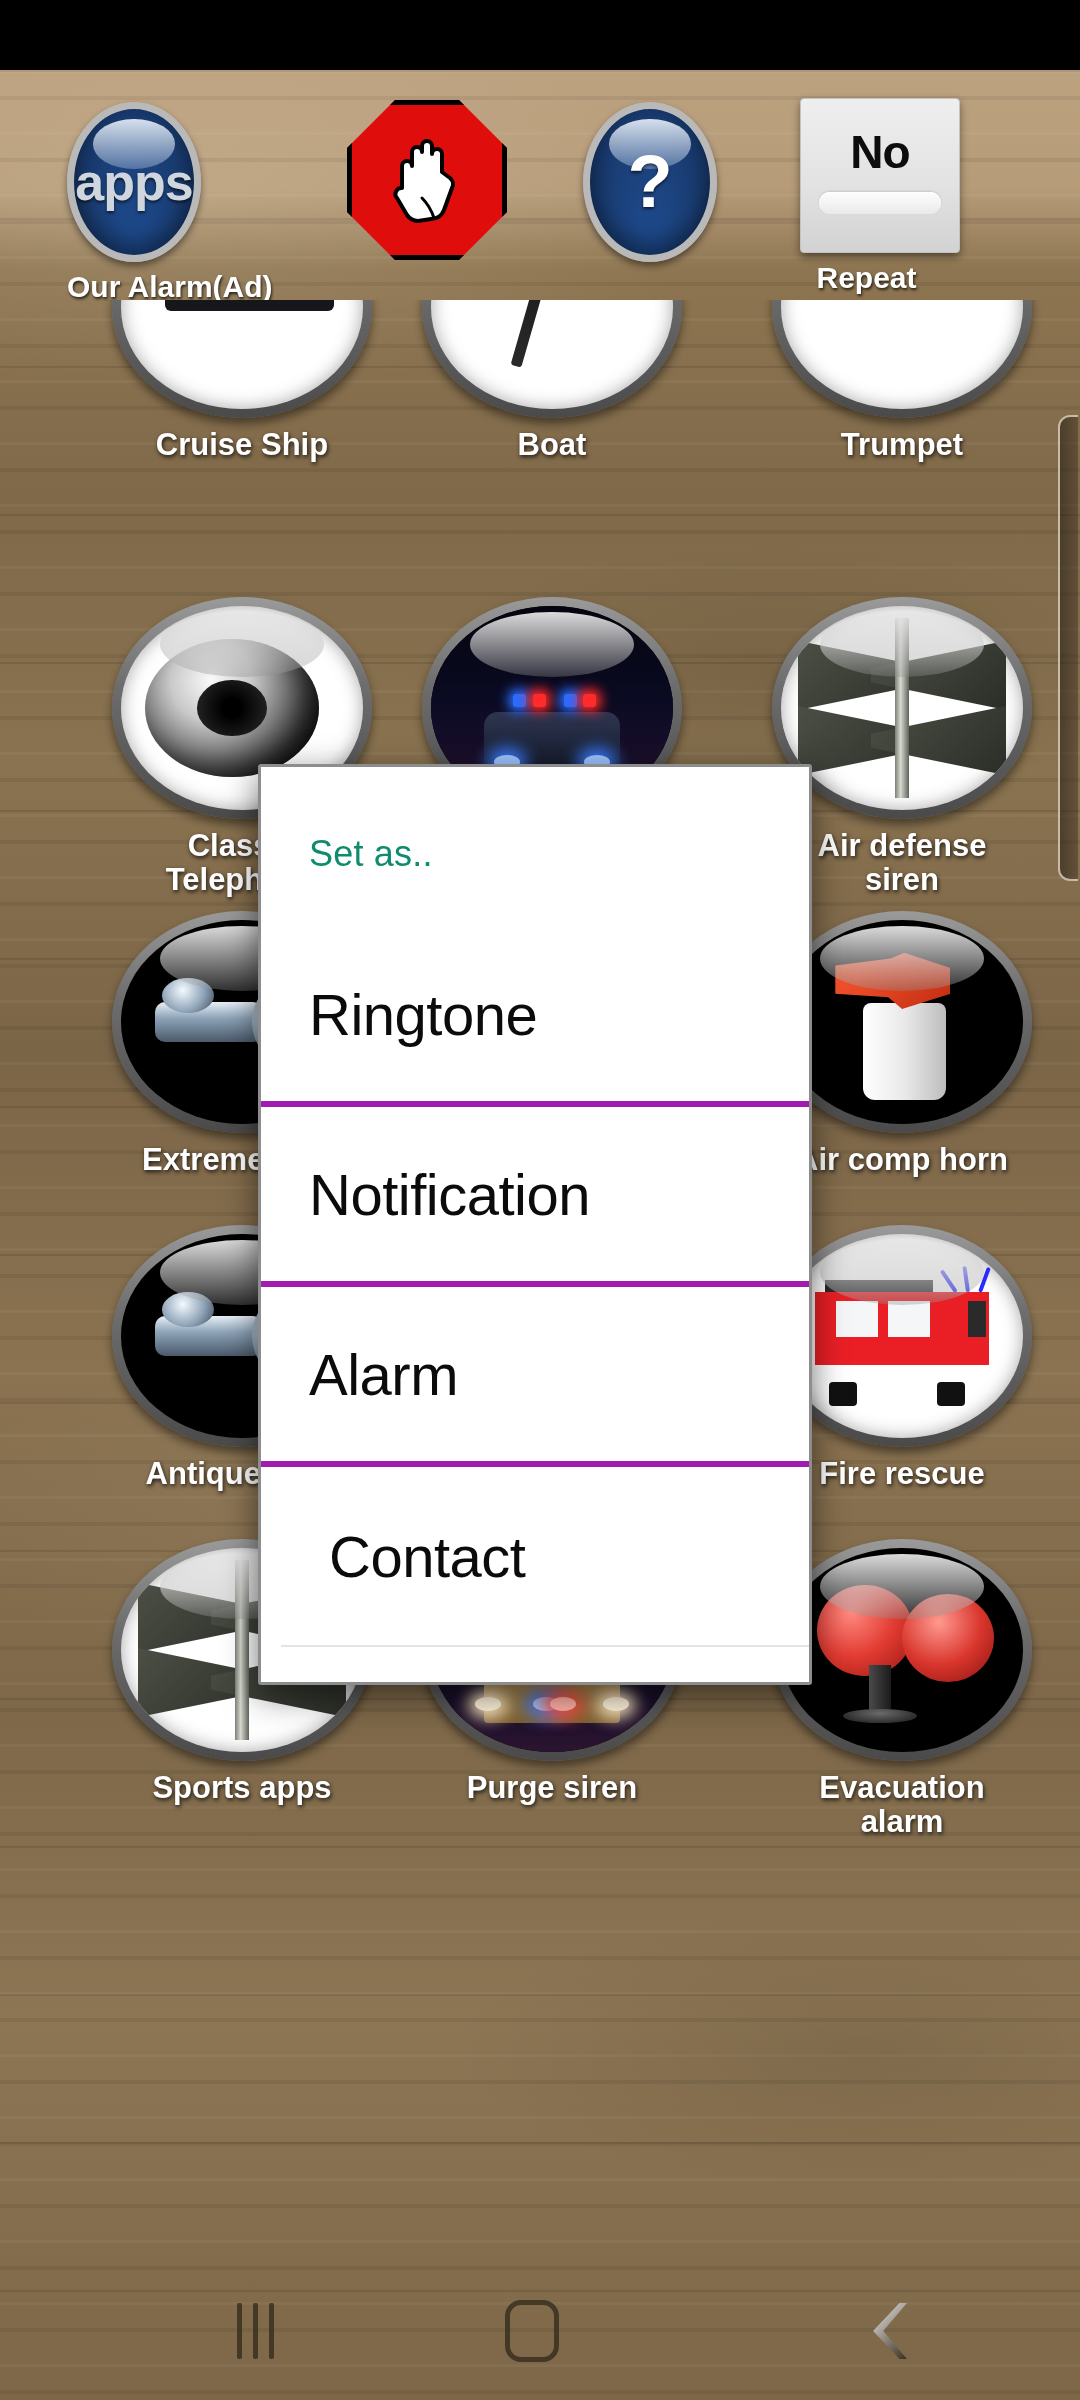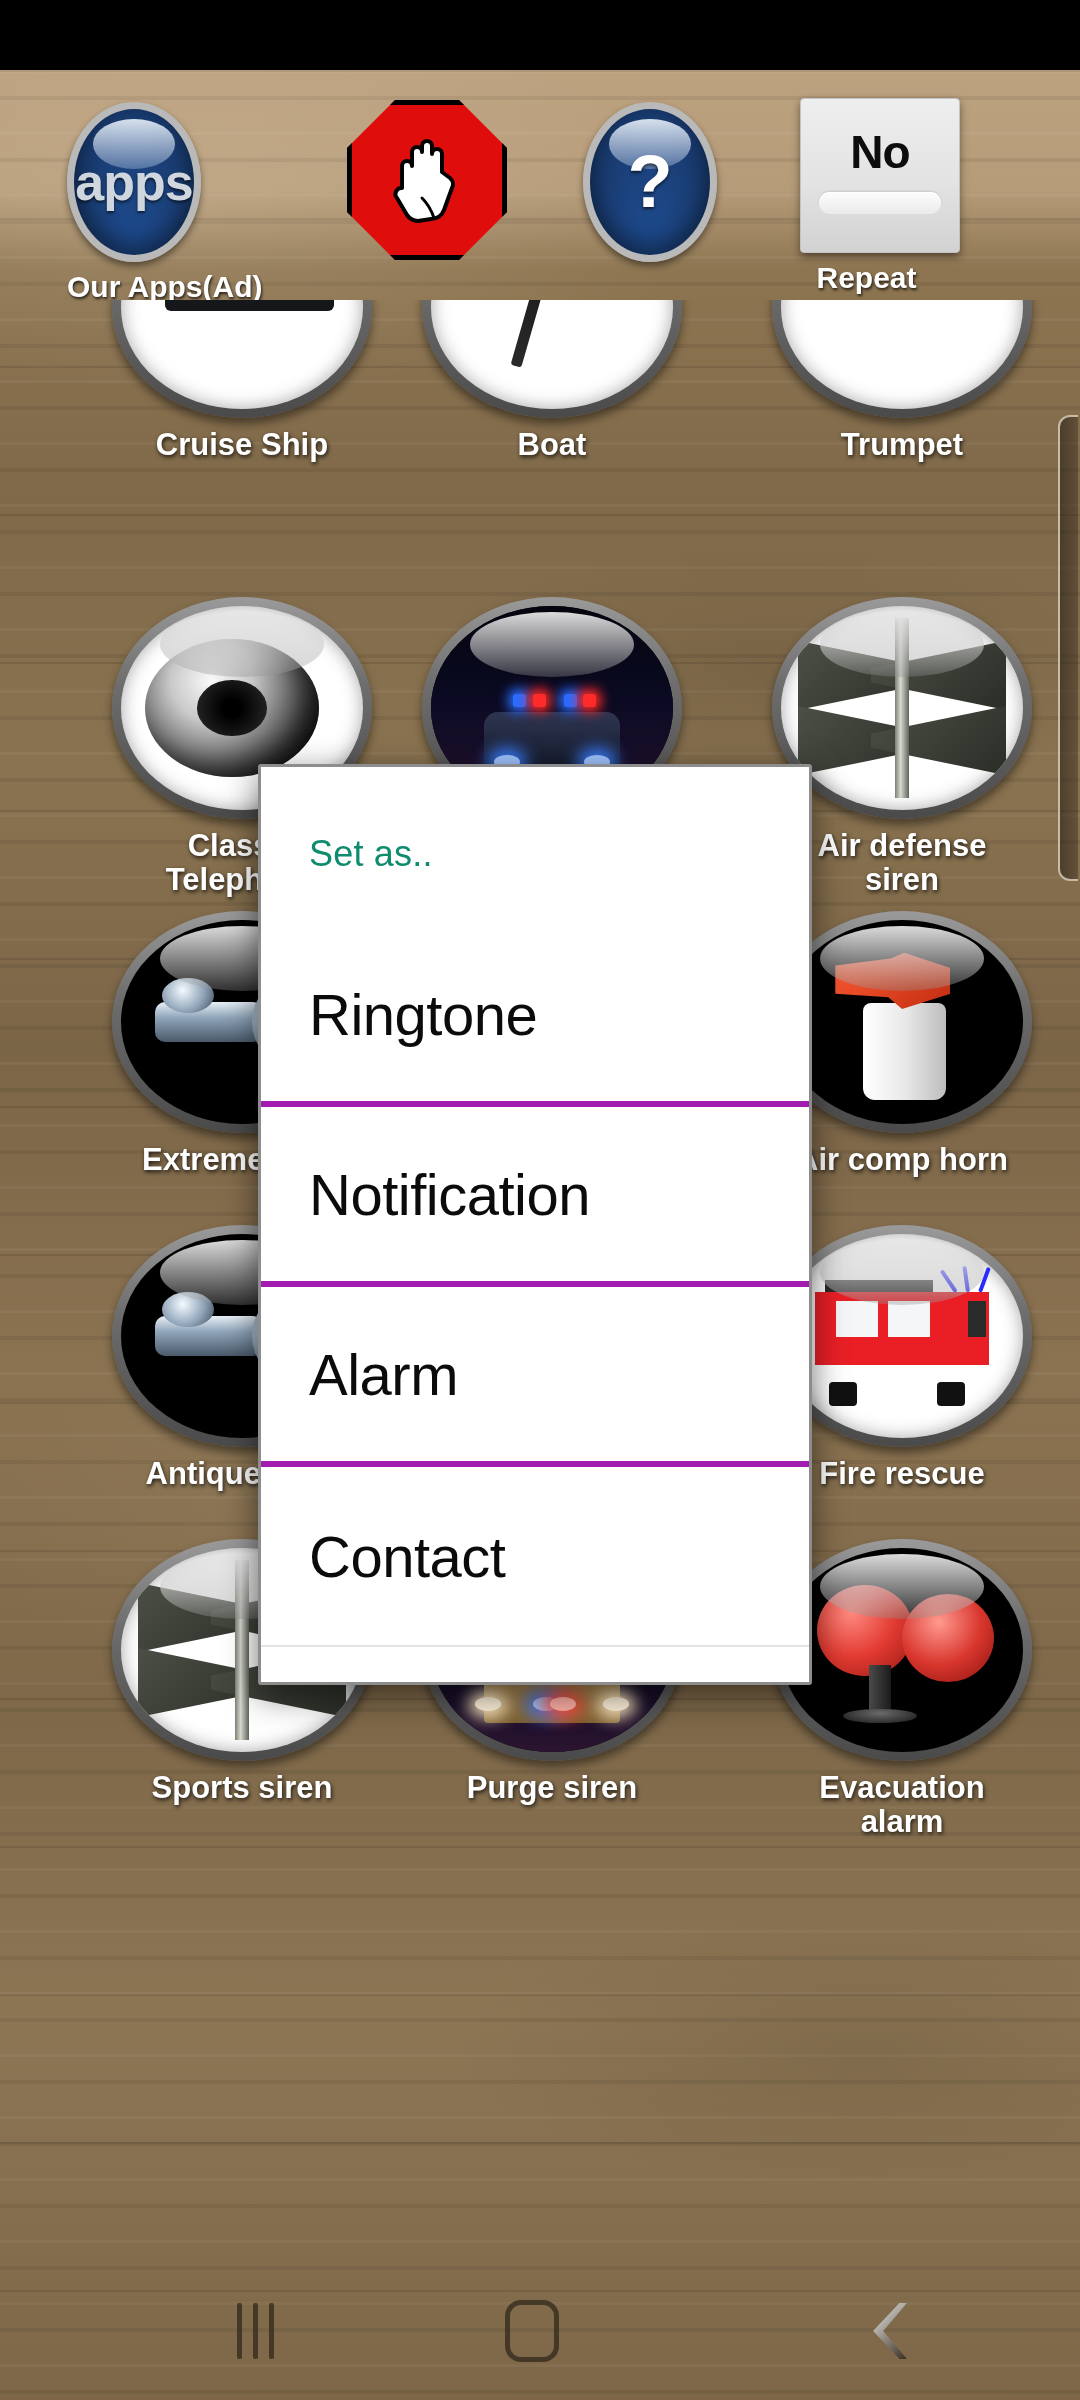--- a/index.html
+++ b/index.html
@@ -302,21 +302,21 @@
   .dialog-list { margin-top: 52px; }
   .dlg-item {
     height: 180px;
     display: flex; align-items: center;
     padding-left: 48px;
     font-size: 58px;
     color: #0b0b0b;
     border-bottom: 6px solid #a21caf;
     letter-spacing: -.5px;
   }
-  .dlg-item:last-child { border-bottom: 2px solid #e4e4e4; }
+  .dlg-item:last-child { border-bottom: 2px solid #e4e4e4; margin-left: 20px; }
 
   
   .navbar {
     position: absolute; left:0; bottom: 0;
     width: 1080px; height: 122px;
   }
   .nav-btn { position:absolute; top: 22px; height: 62px; }
   .nav-recent { left: 200px; width: 110px; display:flex; gap:11px; justify-content:center; align-items:center;}
   .nav-recent i { display:block; width:5px; height:56px; background:#3a2f20; border-radius:2px; opacity:.85;}
   .nav-home { left: 505px; width: 70px; }
@@ -334,21 +334,21 @@
   <div class="statusbar"></div>
 
   <div class="wood"></div>
 
   <div class="toolbar">
 
     <div class="tb-item" style="left:67px; top:32px; width:160px;">
       <div class="glassbtn glass-apps">
         <span>apps</span>
       </div>
-      <div class="tb-label">Our Apps(Ad)</div>
+      <div class="tb-label">Our Alarm(Ad)</div>
     </div>
 
     <div class="tb-item" style="left:347px; top:30px; width:160px;">
       <div class="stopsign">
         <svg class="hand" viewBox="0 0 78 96">
           <path d="M14 56 L14 34 a5 5 0 0 1 10 0 L24 20 a5 5 0 0 1 10 0 L34 14 a5 5 0 0 1 10 0 L44 22 a5 5 0 0 1 10 0 L54 40 l8 6 a8 8 0 0 1 2 10 l-8 22 a14 14 0 0 1 -13 9 L30 89 a14 14 0 0 1 -11 -6 L9 66 a6 6 0 0 1 5 -10 z" fill="#ffffff" stroke="#000000" stroke-width="4" stroke-linejoin="round"></path>
           <path d="M34 66 q8 8 12 20" fill="none" stroke="#000" stroke-width="3" stroke-linecap="round"></path>
         </svg>
       </div>
     </div>
@@ -550,21 +550,21 @@
               <div class="horn-cone hc1"></div>
                 <div class="horn-cone hc2"></div>
               <div class="horn-cone hc3"></div>
                 <div class="horn-cone hc4"></div>
               <div class="siren-horn"></div>
               <div class="hglint" style="left:30%"></div>
                 <div class="hglint" style="right:30%"></div>
             </div>
           </div>
         </div>
-        <div class="cell-label">Sports siren</div>
+        <div class="cell-label">Sports apps</div>
       </div>
       <div class="cell c1">
         <div class="disc">
           <div class="disc-inner dark">
             <div class="art police">
               <div class="car" style="background:linear-gradient(to bottom,#d8b070,#7d5f30);"></div>
               <div class="bar"></div>
               <div class="lb" style="left:34%; color:#2b6bff; background:#2b6bff"></div>
               <div class="lb" style="left:42%; color:#ff2b2b; background:#ff2b2b"></div>
               <div class="lb" style="left:55%; color:#2b6bff; background:#2b6bff"></div>

